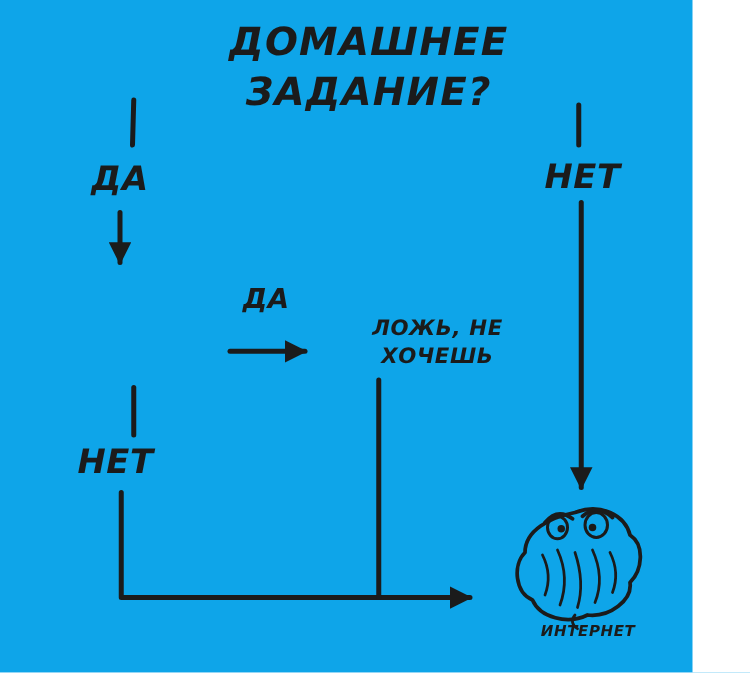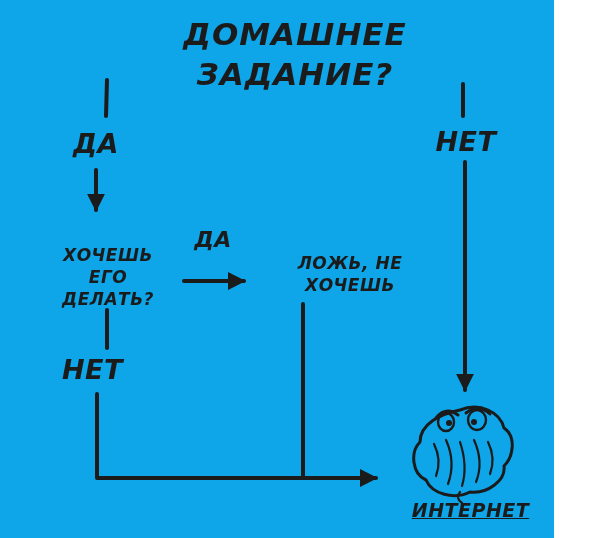--- a/index.html
+++ b/index.html
@@ -26,38 +26,37 @@
     color: #1b1b1b;
     user-select: none;
   }
   .title    { top: 14px;  left: 85px;  width: 420px; font-size: 31px; letter-spacing: 1px; }
   .yes1     { top: 126px; left: 66px;  width: 60px;  font-size: 27px; }
   .no1      { top: 124px; left: 428px; width: 76px;  font-size: 27px; }
   .question { top: 244px; left: 42px;  width: 132px; font-size: 17px; }
   .yes2     { top: 226px; left: 188px; width: 50px;  font-size: 22px; }
   .lie      { top: 252px; left: 254px; width: 118px; font-size: 17px; margin-left: 37px; }
   .no2      { top: 352px; left: 62px;  width: 70px;  font-size: 27px; text-align: left; }
-  .internet { top: 498px; left: 398px; width: 145px; font-size: 19px; text-decoration: underline; }
+  .internet { top: 498px; left: 398px; width: 145px; font-size: 12px; }
   svg.wires {
     position: absolute;
     top: 0; left: 0;
     width: 600px;
     height: 538px;
     pointer-events: none;
   }
 </style>
 </head>
 <body>
 
 <div id="canvas">
 
   <div class="txt title">ДОМАШНЕЕ ЗАДАНИЕ?</div>
   <div class="txt yes1">ДА</div>
   <div class="txt no1">НЕТ</div>
-  <div class="txt question">ХОЧЕШЬ ЕГО ДЕЛАТЬ?</div>
   <div class="txt yes2">ДА</div>
   <div class="txt lie">ЛОЖЬ, НЕ ХОЧЕШЬ</div>
   <div class="txt no2">НЕТ</div>
   <div class="txt internet">ИНТЕРНЕТ</div>
 
   <svg class="wires" viewBox="0 0 600 538" xmlns="http://www.w3.org/2000/svg">
     <defs>
       <marker id="arrow" viewBox="0 0 10 10" refX="9" refY="5" markerWidth="4.5" markerHeight="4.5" orient="auto-start-reverse">
         <path d="M0,0 L10,5 L0,10 z" fill="#1b1b1b"></path>
       </marker>

